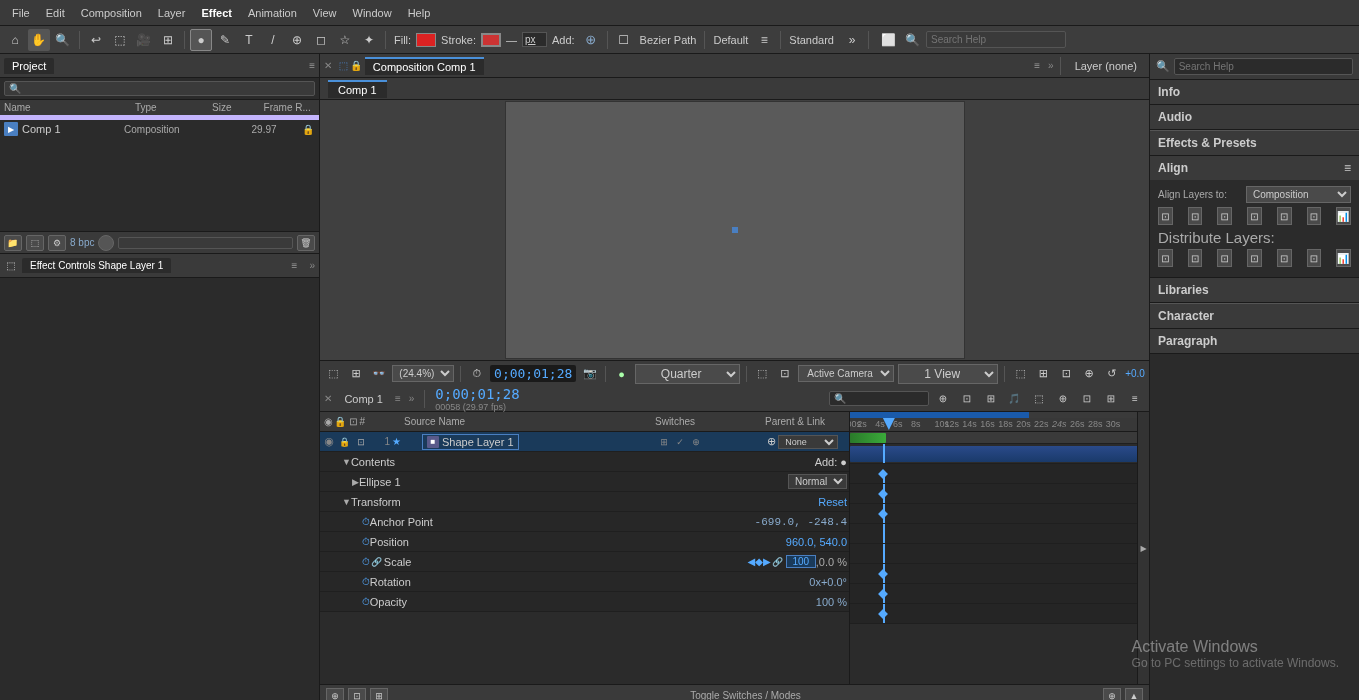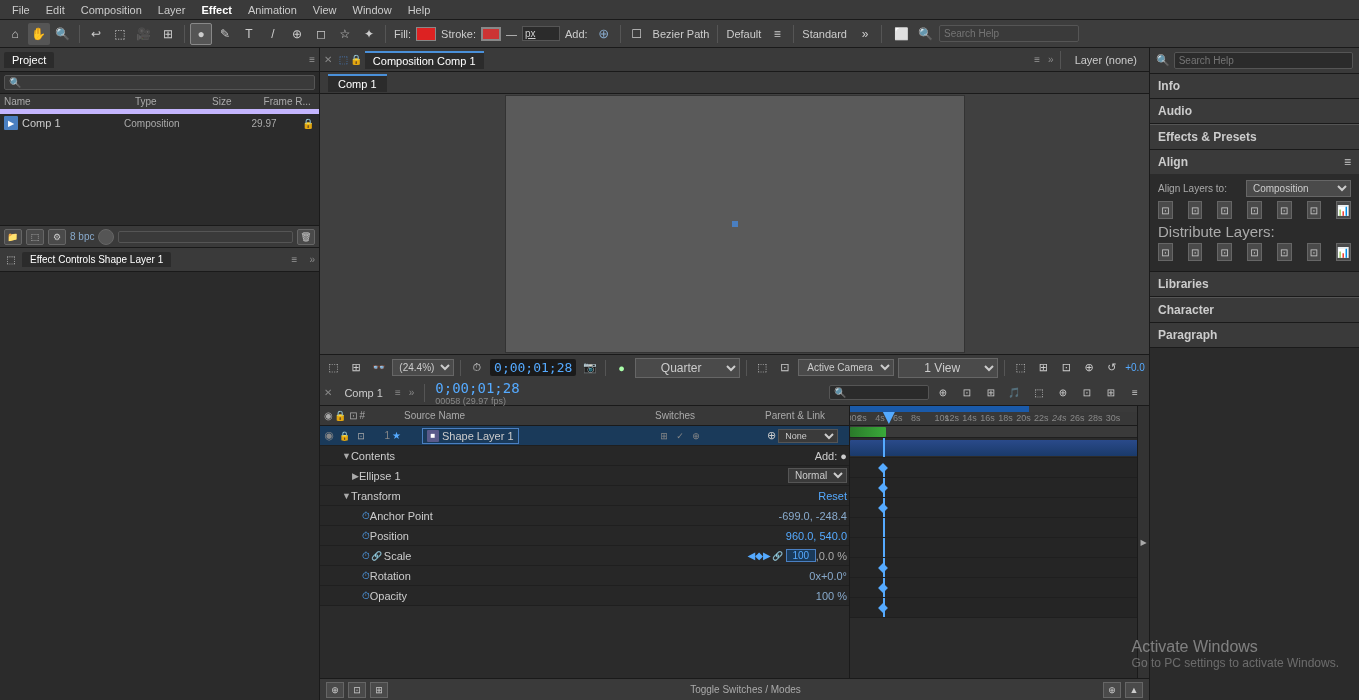--- a/index.html
+++ b/index.html
@@ -12,21 +12,21 @@
       height: 700px;
       overflow: hidden;
       user-select: none;
     }
 
     
     #menu-bar {
       display: flex;
       align-items: center;
       background: #3a3a3a;
-      height: 20px;
+      height: 26px;
       border-bottom: 1px solid #1a1a1a;
       padding: 0 4px;
     }
     .menu-item {
       padding: 2px 8px;
       font-size: 11px;
       color: #cccccc;
       cursor: pointer;
     }
 
@@ -774,21 +774,21 @@
   <button class="tool-btn">⊕</button>
   <button class="tool-btn">◻</button>
   <button class="tool-btn">☆</button>
   <button class="tool-btn">✦</button>
   <div class="toolbar-separator"></div>
   <span class="toolbar-label">Fill:</span>
   <div class="toolbar-color-box" style="background: #dd2222;"></div>
   <span class="toolbar-label">Stroke:</span>
   <div class="toolbar-color-box" style="background: #cc3333; border: 2px solid #888;"></div>
   <span class="toolbar-label">—</span>
-  <input class="toolbar-input-small" value="px" style="width: 38px; text-decoration: underline;">
+  <input class="toolbar-input-small" value="px" style="width: 25px; text-decoration: underline;">
   <span class="toolbar-label">Add:</span>
   <button class="tool-btn" style="font-size:13px; color:#88aacc;">⊕</button>
   <div class="toolbar-separator"></div>
   <button class="tool-btn">☐</button>
   <span class="toolbar-label">Bezier Path</span>
   <div class="toolbar-separator"></div>
   <span class="toolbar-label">Default</span>
   <button class="tool-btn">≡</button>
   <div class="toolbar-separator"></div>
   <span class="toolbar-label">Standard</span>
@@ -999,21 +999,21 @@
             <div class="sublayer-indent"></div>
             <span style="font-size:9px; color:#aaa;">▼</span>
             <span class="sublayer-label">Transform</span>
             <span class="reset-btn">Reset</span>
           </div>
 
           <div class="sublayer-row">
             <div style="width:40px;"></div>
             <span class="stopwatch-icon">⏱</span>
             <span class="sublayer-label">Anchor Point</span>
-            <span class="sublayer-value" style="color:#88aacc;">-699.0, -248.4</span>
+            <span class="sublayer-value" style="color:#88aacc;font-family:Liberation Mono, monospace;">-699.0, -248.4</span>
           </div>
 
           <div class="sublayer-row">
             <div style="width:40px;"></div>
             <span class="stopwatch-icon">⏱</span>
             <span class="sublayer-label">Position</span>
             <span class="sublayer-value blue">960.0, 540.0</span>
           </div>
 
           <div class="sublayer-row">

